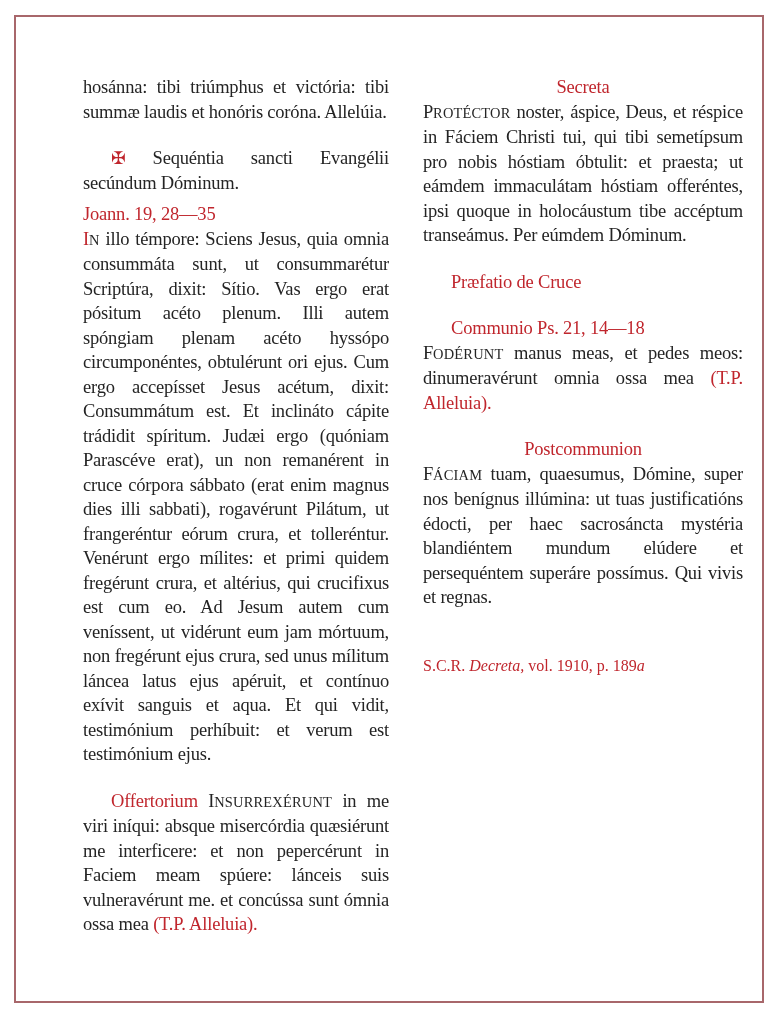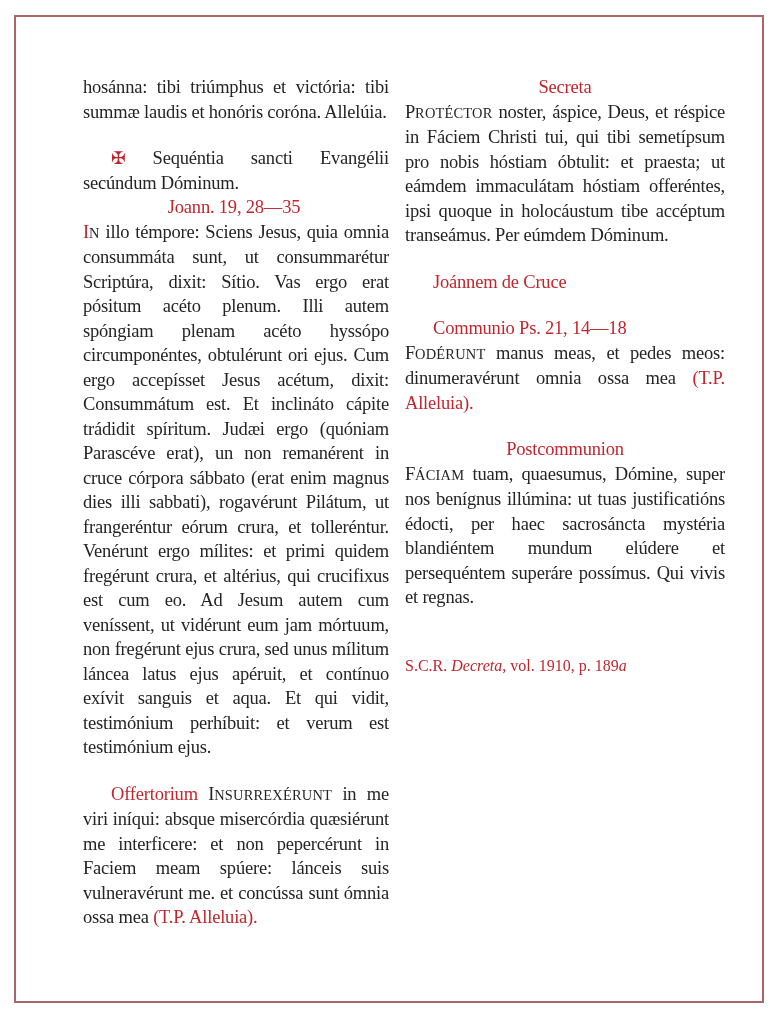--- a/index.html
+++ b/index.html
@@ -22,35 +22,35 @@
   .frame{
     position:absolute;
     left:14px;top:15px;
     width:750px;height:988px;
     border:2px solid var(--frame);
     box-sizing:border-box;
   }
   .content{
     display:flex;
     padding:58px 0 0 67px;
-    gap:16px;
+    gap:34px;
     box-sizing:border-box;
   }
   .col{color:var(--ink);}
   .col-left{width:306px;}
   .col-right{width:320px;}
   .block{
     font-size:18.5px;
     line-height:24.5px;
     letter-spacing:-0.2px;
     text-align:justify;
     color:var(--ink);
   }
   .align-center{text-align:center;}
-  .align-right{text-align:center;padding-right:4px;}
+  .align-right{text-align:left;padding-right:4px;margin-top:7px;}
   .align-left{text-align:left;}
   .indent{text-indent:28px;}
   .spaced{margin-top:22px;}
   .kind-heading{color:var(--red);}
   .kind-footnote{
     margin-top:44px;
     font-size:16px;
     text-align:left;
     color:var(--red);
     letter-spacing:0;
@@ -70,21 +70,21 @@
       <div class="col col-left" id="col-left">
           <div class="block kind-paragraph align-justify"><span class="seg">hosánna: tibi triúmphus et victória: tibi summæ laudis et honóris coróna. Allelúia.</span></div>
           <div class="block kind-paragraph align-justify indent spaced"><span class="seg s-red s-cross">✠</span><span class="seg"> Sequéntia sancti Evangélii secúndum Dóminum.</span></div>
           <div class="block kind-heading align-right"><span class="seg s-red">Joann. 19, 28—35</span></div>
           <div class="block kind-paragraph align-justify"><span class="seg s-red">I</span><span class="seg s-sc">N</span><span class="seg"> illo témpore: Sciens Jesus, quia omnia consummáta sunt, ut consummarétur Scriptúra, dixit: Sítio. Vas ergo erat pósitum acéto plenum. Illi autem spóngiam plenam acéto hyssópo circumponéntes, obtulérunt ori ejus. Cum ergo accepísset Jesus acétum, dixit: Consummátum est. Et inclináto cápite trádidit spíritum. Judæi ergo (quóniam Parascéve erat), un non remanérent in cruce córpora sábbato (erat enim magnus dies illi sabbati), rogavérunt Pilátum, ut frangeréntur eórum crura, et tolleréntur. Venérunt ergo mílites: et primi quidem fregérunt crura, et altérius, qui crucifixus est cum eo. Ad Jesum autem cum veníssent, ut vidérunt eum jam mórtuum, non fregérunt ejus crura, sed unus mílitum láncea latus ejus apéruit, et contínuo exívit sanguis et aqua. Et qui vidit, testimónium perhíbuit: et verum est testimónium ejus.</span></div>
           <div class="block kind-paragraph align-justify indent spaced"><span class="seg s-red">Offertorium</span><span class="seg"> </span><span class="seg">I</span><span class="seg s-sc">NSURREXÉRUNT</span><span class="seg"> in me viri iníqui: absque misercórdia quæsiérunt me interficere: et non pepercérunt in Faciem meam spúere: lánceis suis vulneravérunt me. et concússa sunt ómnia ossa mea </span><span class="seg s-red">(T.P. Alleluia).</span></div>
         </div>
       <div class="col col-right" id="col-right">
           <div class="block kind-heading align-center"><span class="seg s-red">Secreta</span></div>
           <div class="block kind-paragraph align-justify"><span class="seg">P</span><span class="seg s-sc">ROTÉCTOR</span><span class="seg"> noster, áspice, Deus, et réspice in Fáciem Christi tui, qui tibi semetípsum pro nobis hóstiam óbtulit: et praesta; ut eámdem immaculátam hóstiam offeréntes, ipsi quoque in holocáustum tibe accéptum transeámus. Per eúmdem Dóminum.</span></div>
-          <div class="block kind-heading align-left indent spaced"><span class="seg s-red">Joánnem de Cruce</span></div>
+          <div class="block kind-heading align-left indent spaced"><span class="seg s-red">Præfatio de Cruce</span></div>
           <div class="block kind-heading align-left indent spaced"><span class="seg s-red">Communio Ps. 21, 14—18</span></div>
           <div class="block kind-paragraph align-justify"><span class="seg">F</span><span class="seg s-sc">ODÉRUNT</span><span class="seg"> manus meas, et pedes meos: dinumeravérunt omnia ossa mea </span><span class="seg s-red">(T.P. Alleluia).</span></div>
           <div class="block kind-heading align-center spaced"><span class="seg s-red">Postcommunion</span></div>
           <div class="block kind-paragraph align-justify"><span class="seg">F</span><span class="seg s-sc">ÁCIAM</span><span class="seg"> tuam, quaesumus, Dómine, super nos benígnus illúmina: ut tuas justificatións édocti, per haec sacrosáncta mystéria blandiéntem mundum elúdere et persequéntem superáre possímus. Qui vivis et regnas.</span></div>
           <div class="block kind-footnote align-left"><span class="seg s-red">S.C.R. </span><span class="seg s-red s-it">Decreta,</span><span class="seg s-red"> vol. 1910, p. 189</span><span class="seg s-red s-it">a</span></div>
         </div>
     </div>
   </div>
 </div>
 

